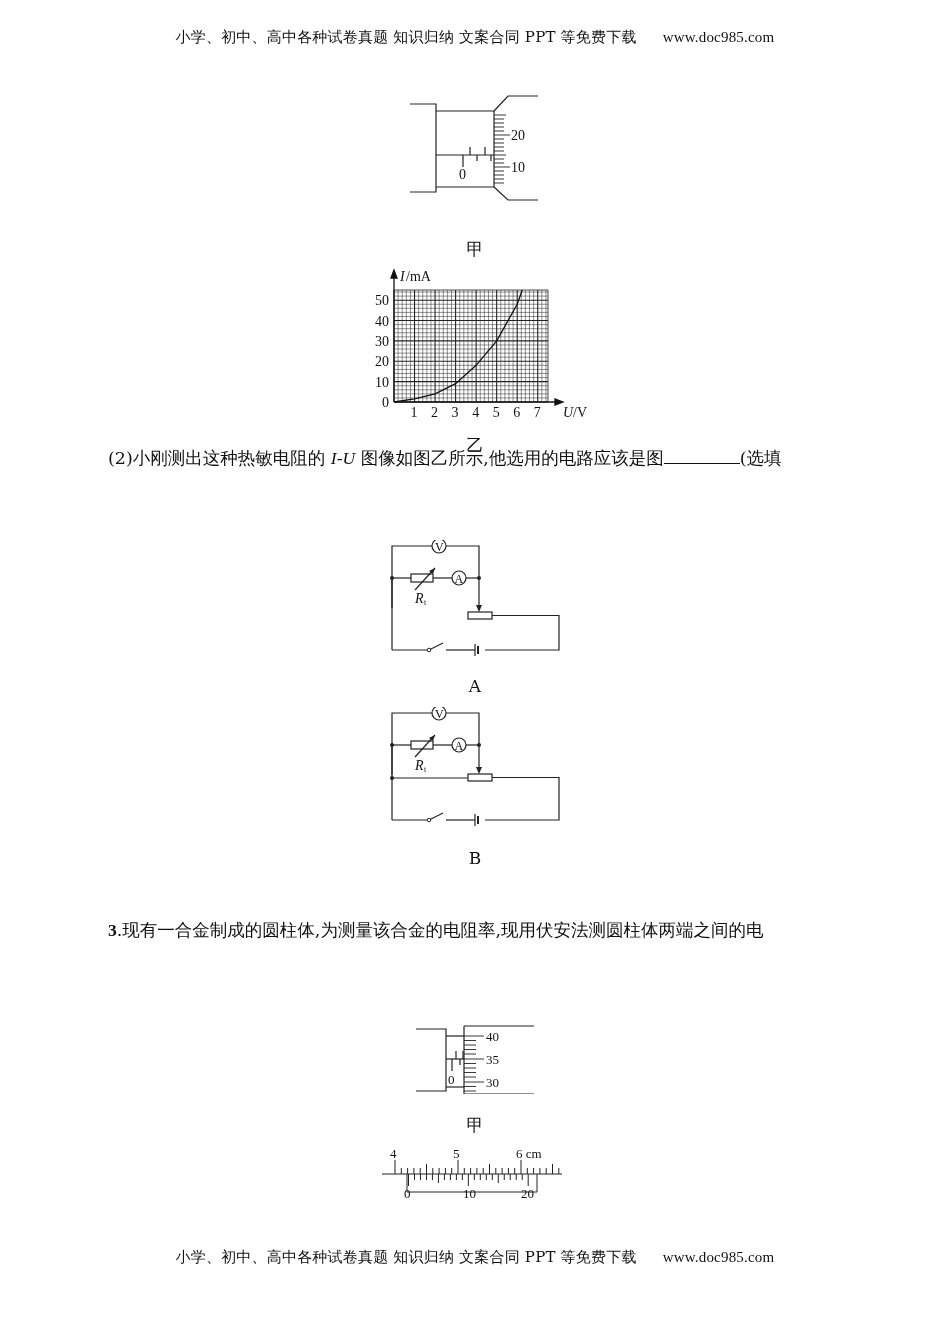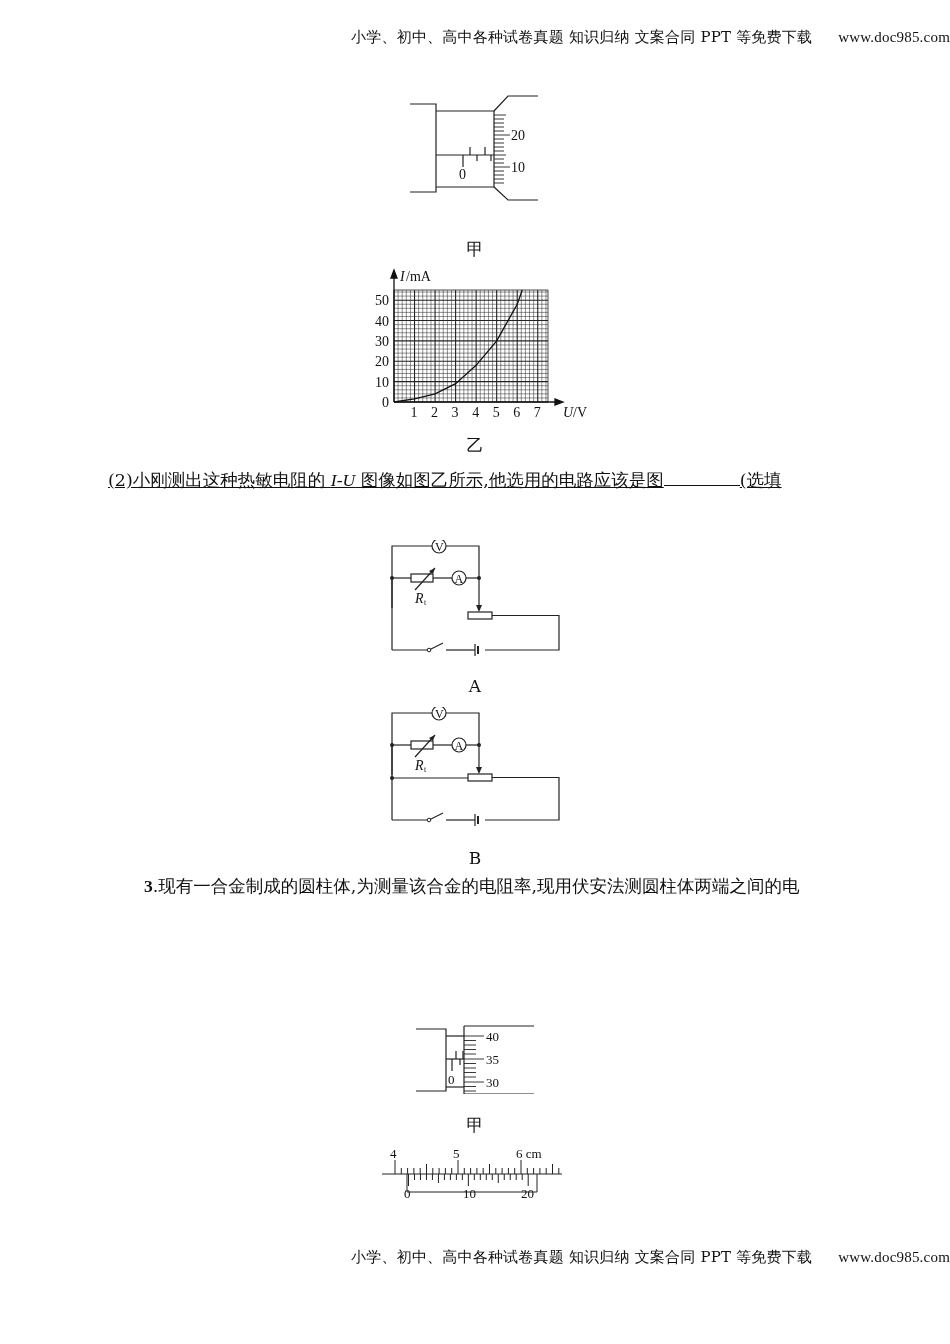--- a/index.html
+++ b/index.html
@@ -2,21 +2,21 @@
 <html><head>
 <meta charset="utf-8">
 <style>
   html, body { margin: 0; padding: 0; background: #ffffff; }
   body {
     width: 950px; height: 1344px; position: relative; overflow: hidden;
     font-family: "DejaVu Serif", "Liberation Serif", serif; color: #111;
   }
   .abs { position: absolute; }
   .header, .footer {
-    position: absolute; left: 0; width: 950px; text-align: right;
+    position: absolute; left: 0; width: 950px; text-align: center;
     font-size: 15px; letter-spacing: 0.2px; color: #111;
   }
   .header { top: 28px; }
   .footer { top: 1248px; }
   .header .site, .footer .site { margin-left: 26px; font-family: "Liberation Serif", serif; }
   .para {
     position: absolute; left: 108px; width: 735px;
     font-size: 17.5px; line-height: 36px; color: #111;
   }
   .para i { font-family: "Liberation Serif", serif; }
@@ -173,21 +173,21 @@
       <text x="15" y="59.54545454545455">40</text>
       <text x="15" y="39.18181818181819">50</text>
     </g>
   <text x="40" y="15" font-size="14" font-style="italic">I</text>
   <text x="46" y="15" font-size="14">/mA</text>
   <text x="203" y="151" font-size="14" font-style="italic">U</text>
   <text x="213" y="151" font-size="14">/V</text>
 </svg>
 <div class="fig-label" style="left:445px; top:434px;">乙</div>
 
-<div class="para" style="top:462px;text-decoration:underline;">
+<div class="para" style="top:440px;">
   <div><span>(2)小刚测出这种热敏电阻的 </span><i>I-U</i><span> 图像如图乙所示,他选用的电路应该是图</span><span class="blank" style="width:76px;"></span><span>(选填</span></div>
 </div>
 
 <svg class="abs" style="left:385px; top:540px;" width="185" height="125">
   <g stroke="#222" stroke-width="1.2" fill="none">
 
     <polyline points="7,68 7,6 47,6"></polyline>
     <circle cx="54" cy="6" r="7" fill="#fff"></circle>
     <polyline points="61,6 94,6 94,38"></polyline>
 
@@ -252,21 +252,21 @@
   <circle cx="7" cy="38" r="2" fill="#222"></circle>
   <circle cx="94" cy="38" r="2" fill="#222"></circle>
   <circle cx="7" cy="71" r="2" fill="#222"></circle>
   <text x="50" y="10.5" font-size="12">V</text>
   <text x="69.5" y="42.5" font-size="12">A</text>
   <text x="30" y="63" font-size="14" font-style="italic">R</text>
   <text x="39" y="65" font-size="8">t</text>
 </svg>
 <div class="fig-label" style="left:445px; top:848px;">B</div>
 
-<div class="para" style="top:868px; width:740px;margin-left:36px;">
+<div class="para" style="top:912px; width:740px;">
   <div><span class="bold-num">3</span><span>.现有一合金制成的圆柱体,为测量该合金的电阻率,现用伏安法测圆柱体两端之间的电</span></div>
 </div>
 
 <svg class="abs" style="left:410px; top:1022px;" width="140" height="72">
   <g stroke="#222" stroke-width="1.2" fill="none">
     <polyline points="6,7 36,7 36,69 6,69"></polyline>
     <line x1="36" y1="14" x2="54" y2="14"></line>
     <line x1="36" y1="65" x2="54" y2="65"></line>
     <line x1="36" y1="37" x2="54" y2="37"></line>
     <line x1="42" y1="37" x2="42" y2="49"></line>

